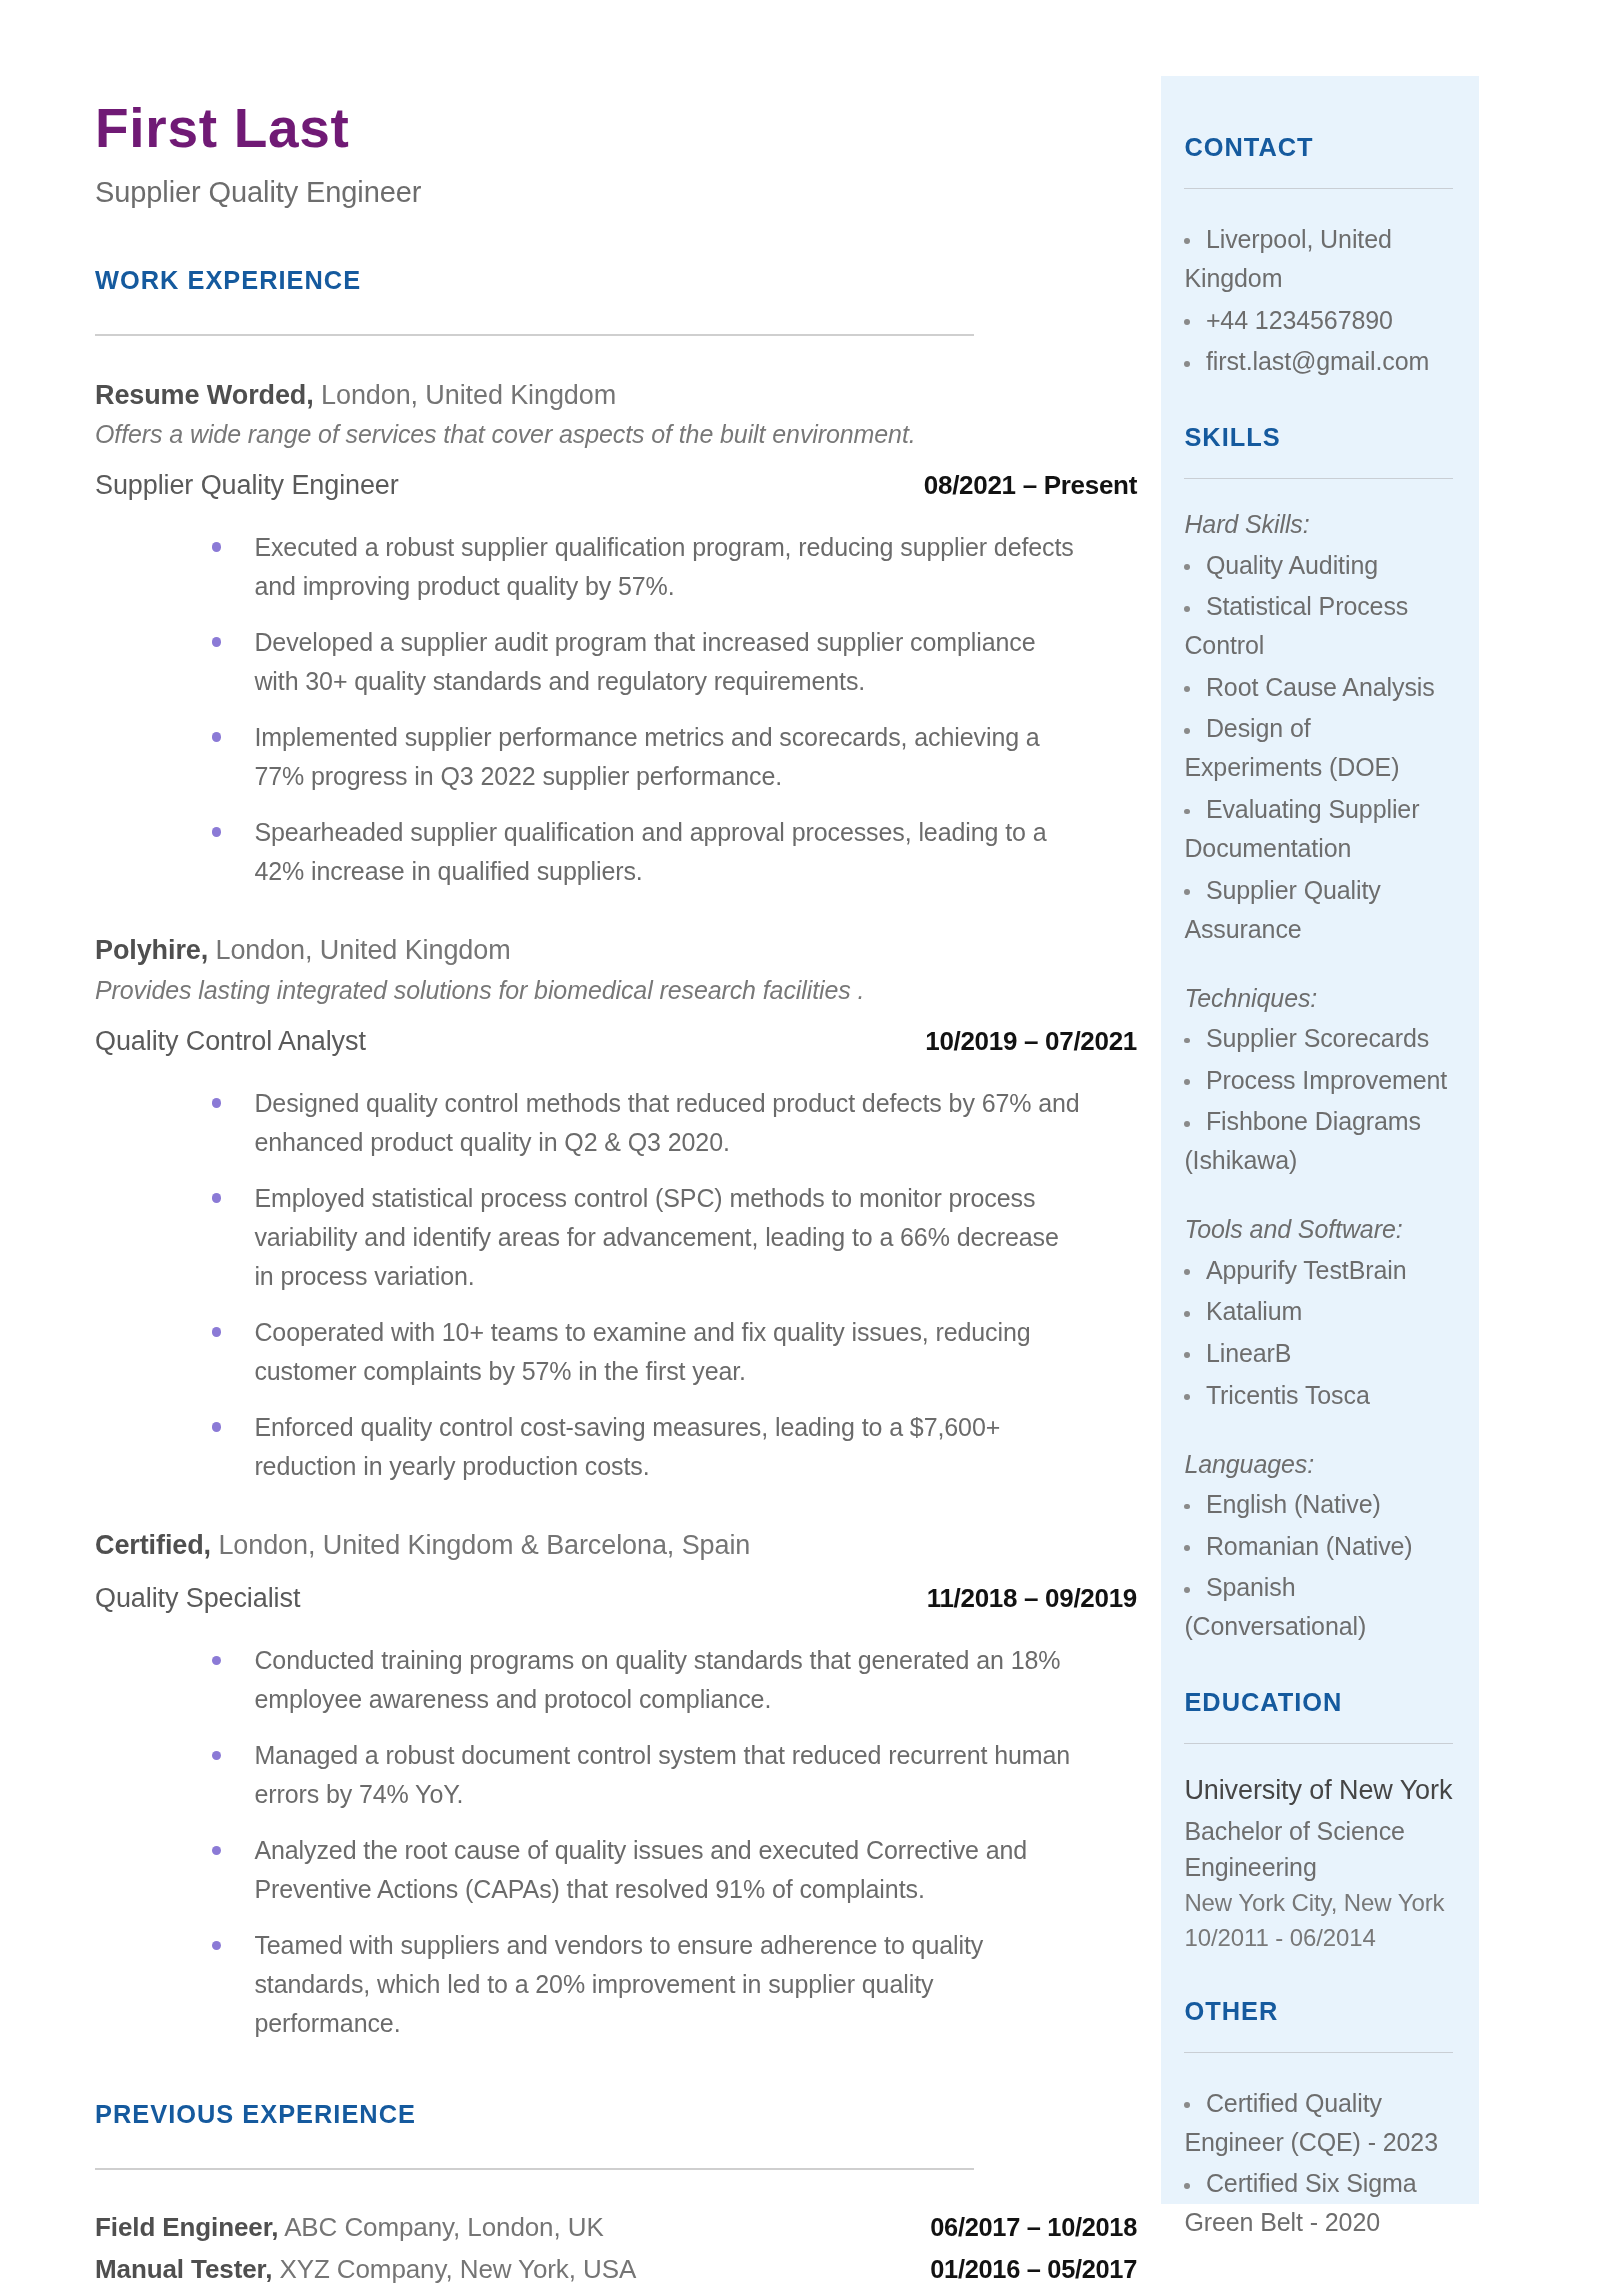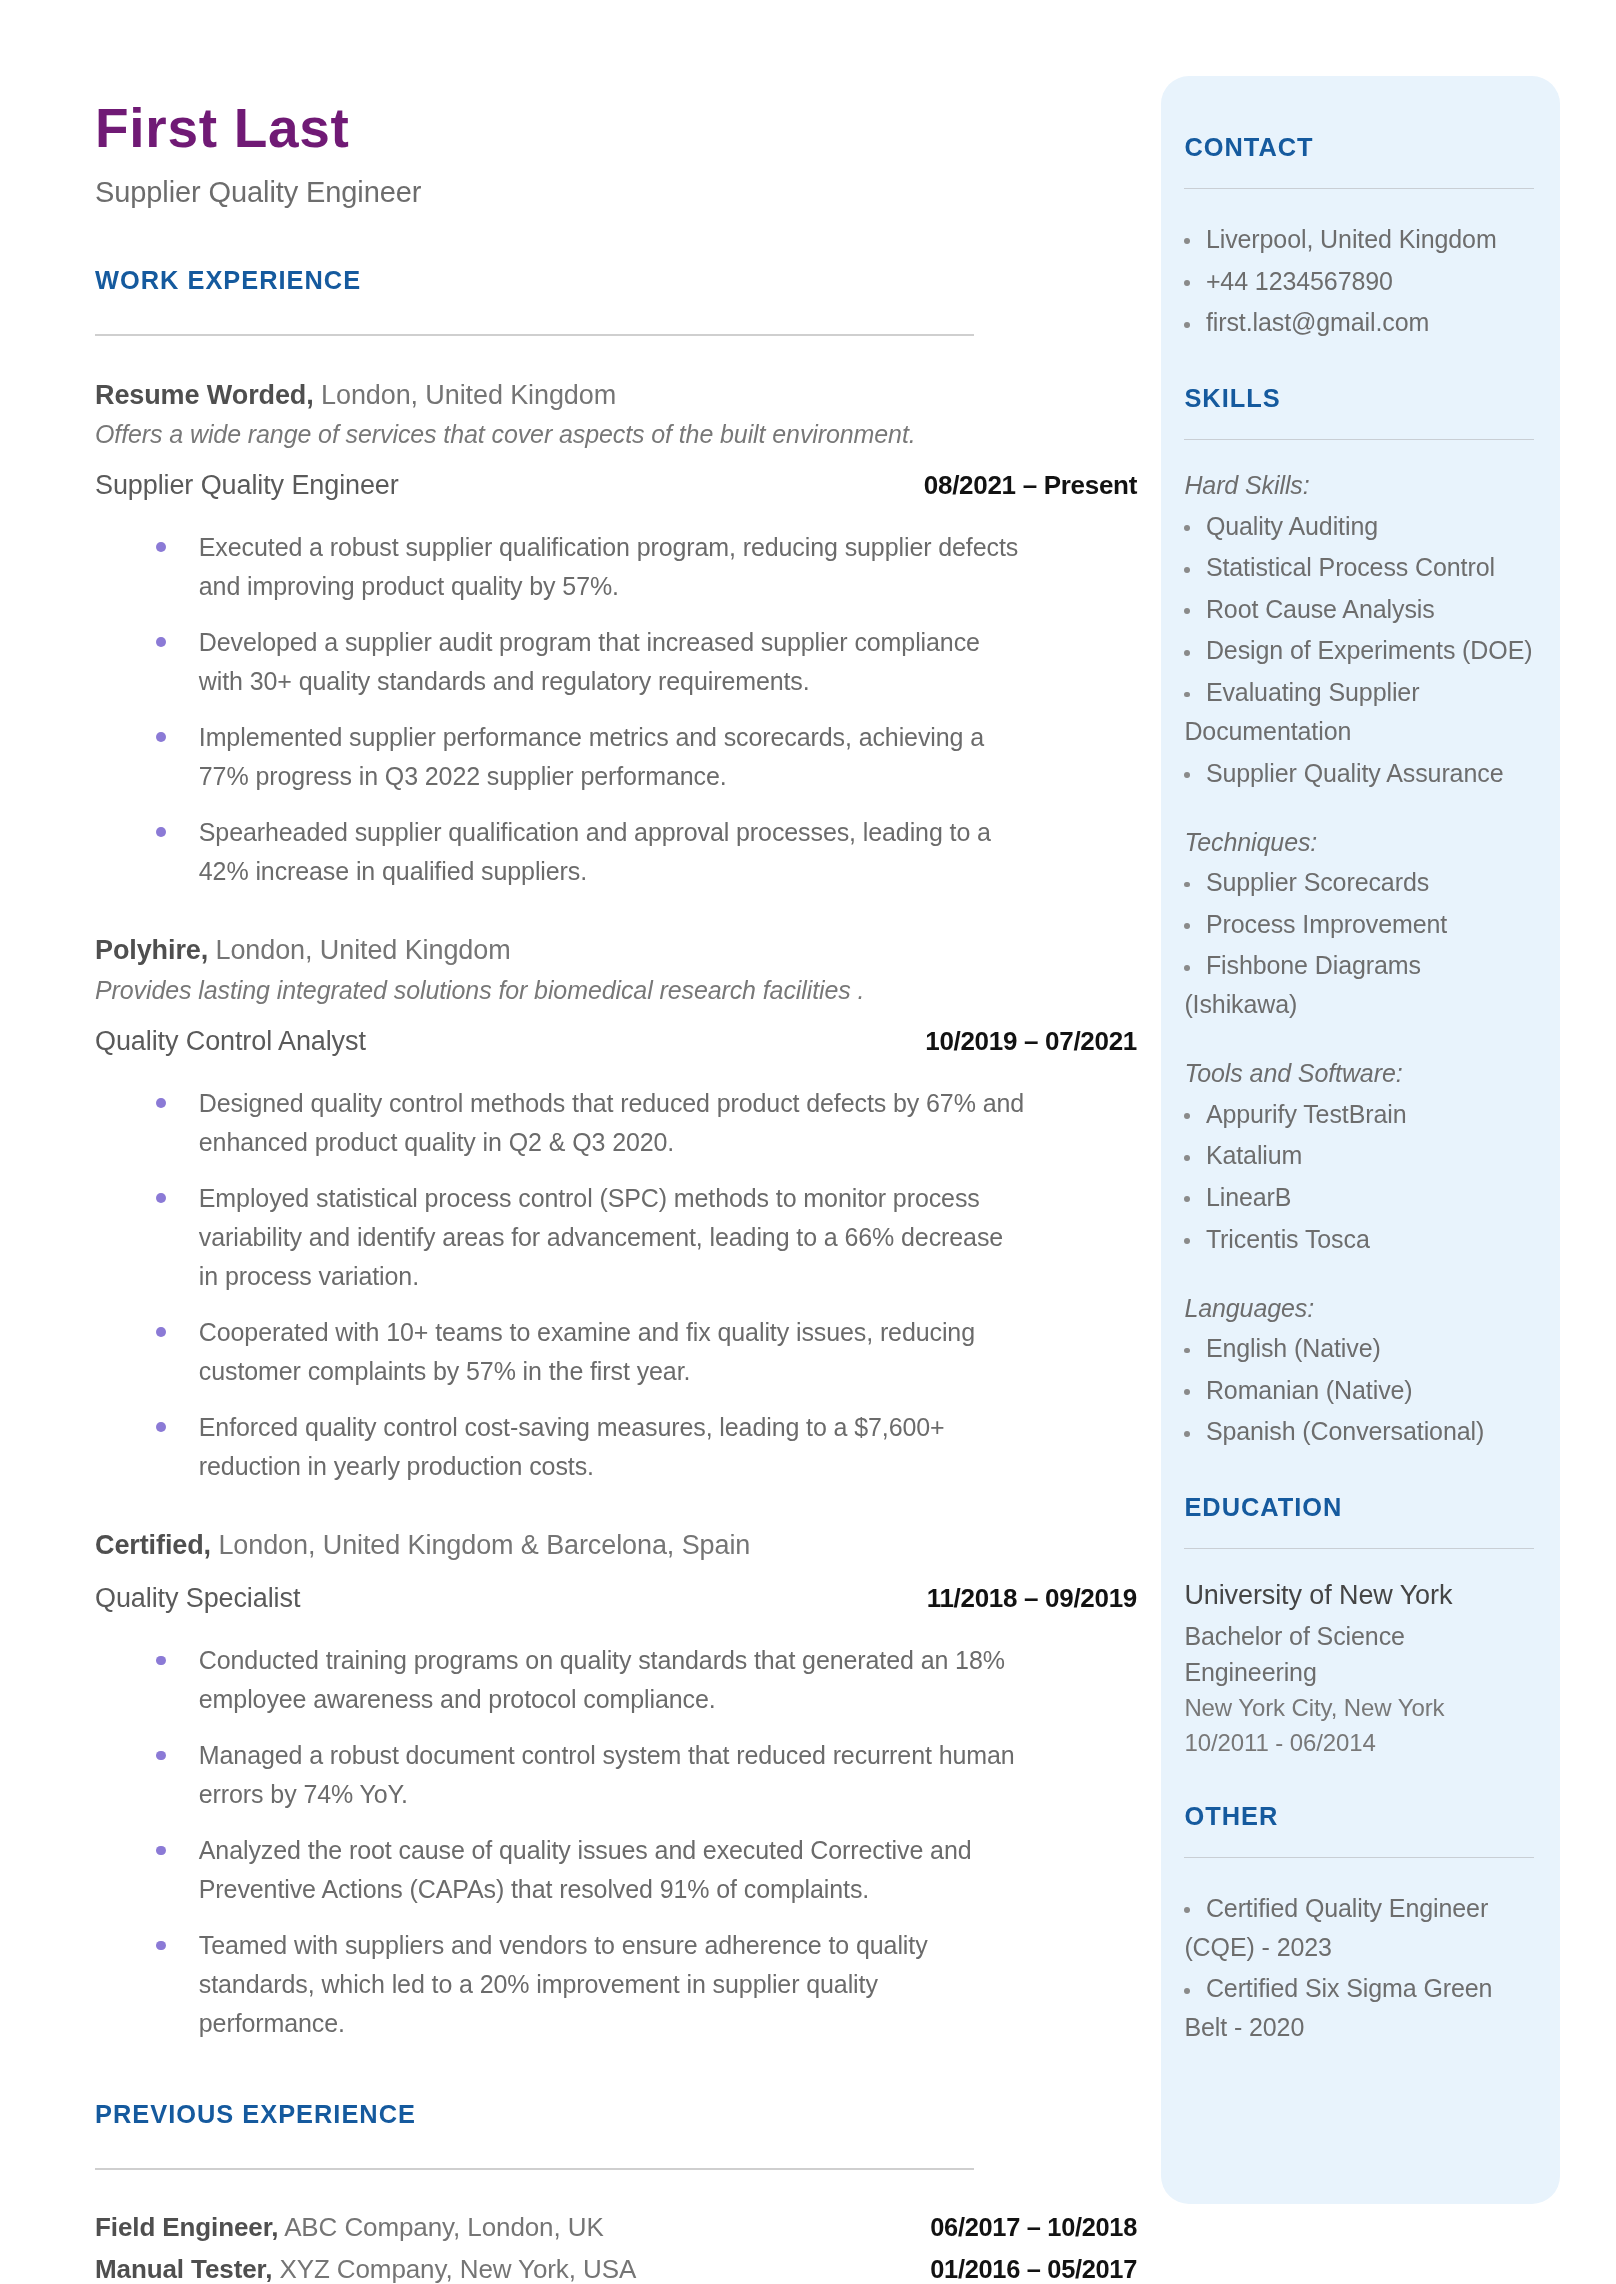--- a/index.html
+++ b/index.html
@@ -27,40 +27,40 @@
   .job { margin-top:43px; }
   .company-line { font-size:27px; line-height:1.25; letter-spacing:-0.1px; }
   .company { font-weight:700; color:#4f4f4f; }
   .loc { color:#757575; }
   .desc { margin-top:7.8px; font-size:25px; font-style:italic; color:#787878; letter-spacing:-0.1px; }
   .title-row { margin-top:21px; display:flex; justify-content:space-between; align-items:baseline; }
   .job-title { font-size:27px; color:#5a5a5a; letter-spacing:-0.1px; }
   .dates { font-size:26px; font-weight:700; color:#121212; letter-spacing:-0.3px; white-space:nowrap; }
 
   .bullets { margin:27px 0 0 0; padding:0; list-style:none; }
-  .bullets li { display:flex; margin-bottom:17px; }
+  .bullets li { display:flex; margin-bottom:17px;justify-content:center; }
   .dot {
     flex:none; width:9.8px; height:9.8px; border-radius:50%;
     background:#8b7ad6; margin:14.3px 0 0 61px;
   }
   .btxt {
     margin-left:33px; font-size:25px; line-height:39px;
     color:#6b6b6b; max-width:827px; letter-spacing:-0.1px;
   }
 
   .prev-list { margin-top:42px; }
   .prev-row { display:flex; justify-content:space-between; align-items:baseline; margin-bottom:10.4px; }
   .prev-left { font-size:26px; letter-spacing:-0.1px; }
   .prev-left .company { font-size:26px; }
   .prev-dates { font-size:25.4px; font-weight:700; color:#121212; letter-spacing:-0.3px; white-space:nowrap; }
 
   
   .sidebar {
-    position:absolute; left:1161px; top:76px; width:399px; height:2128px;
-    background:#e8f3fc; box-sizing:border-box; padding:57px 26px 0 23.4px;border-radius:28px;
+    position:absolute; left:1161px; top:76px; width:318px; height:2128px;
+    background:#e8f3fc; box-sizing:border-box; padding:57px 26px 0 23.4px;
   }
   .sb-h { font-size:25.4px; font-weight:700; color:#155a9e; letter-spacing:1px; }
   .sb-h.spaced { margin-top:42px; }
   .sb-rule { border:none; border-top:1.3px solid #c9ced4; margin:26px 0 31px 0; }
   .sb-item { font-size:25px; color:#6d6d6d; line-height:39px; letter-spacing:-0.1px; margin-bottom:2.6px; }
   .sdot {
     display:inline-block; width:5.9px; height:5.9px; border-radius:50%;
     background:#8a8a8a; margin-right:15.6px; vertical-align:middle;
   }
   .sb-label { font-style:italic; font-size:25px; color:#6d6d6d; margin:0 0 6.5px 0; letter-spacing:-0.1px; }

